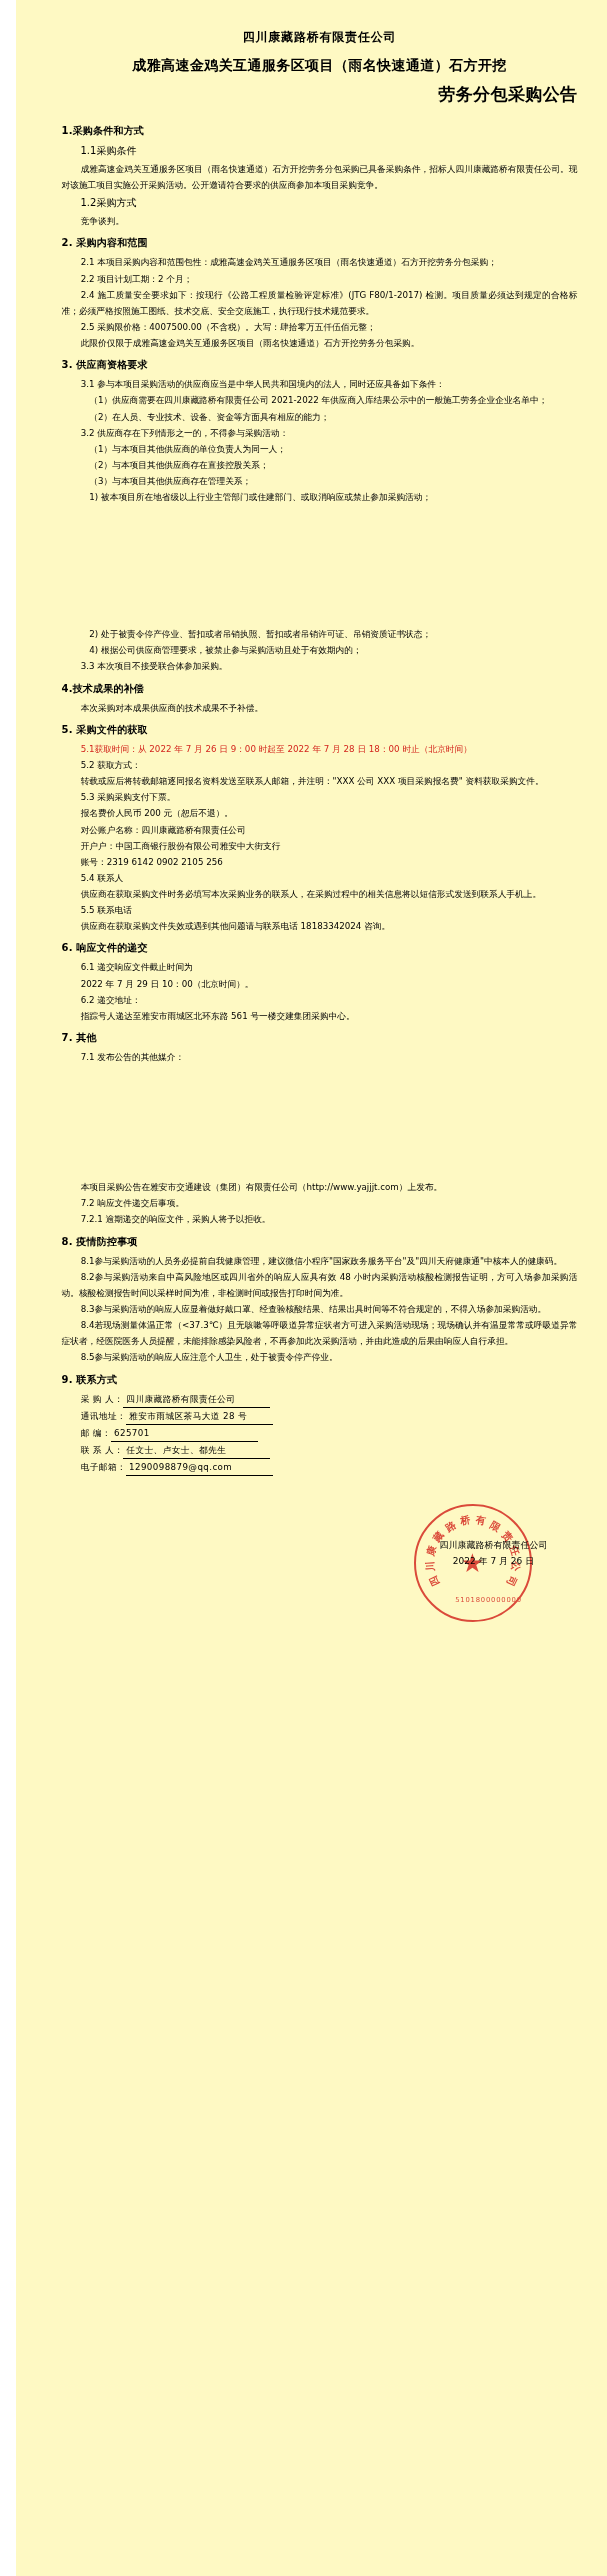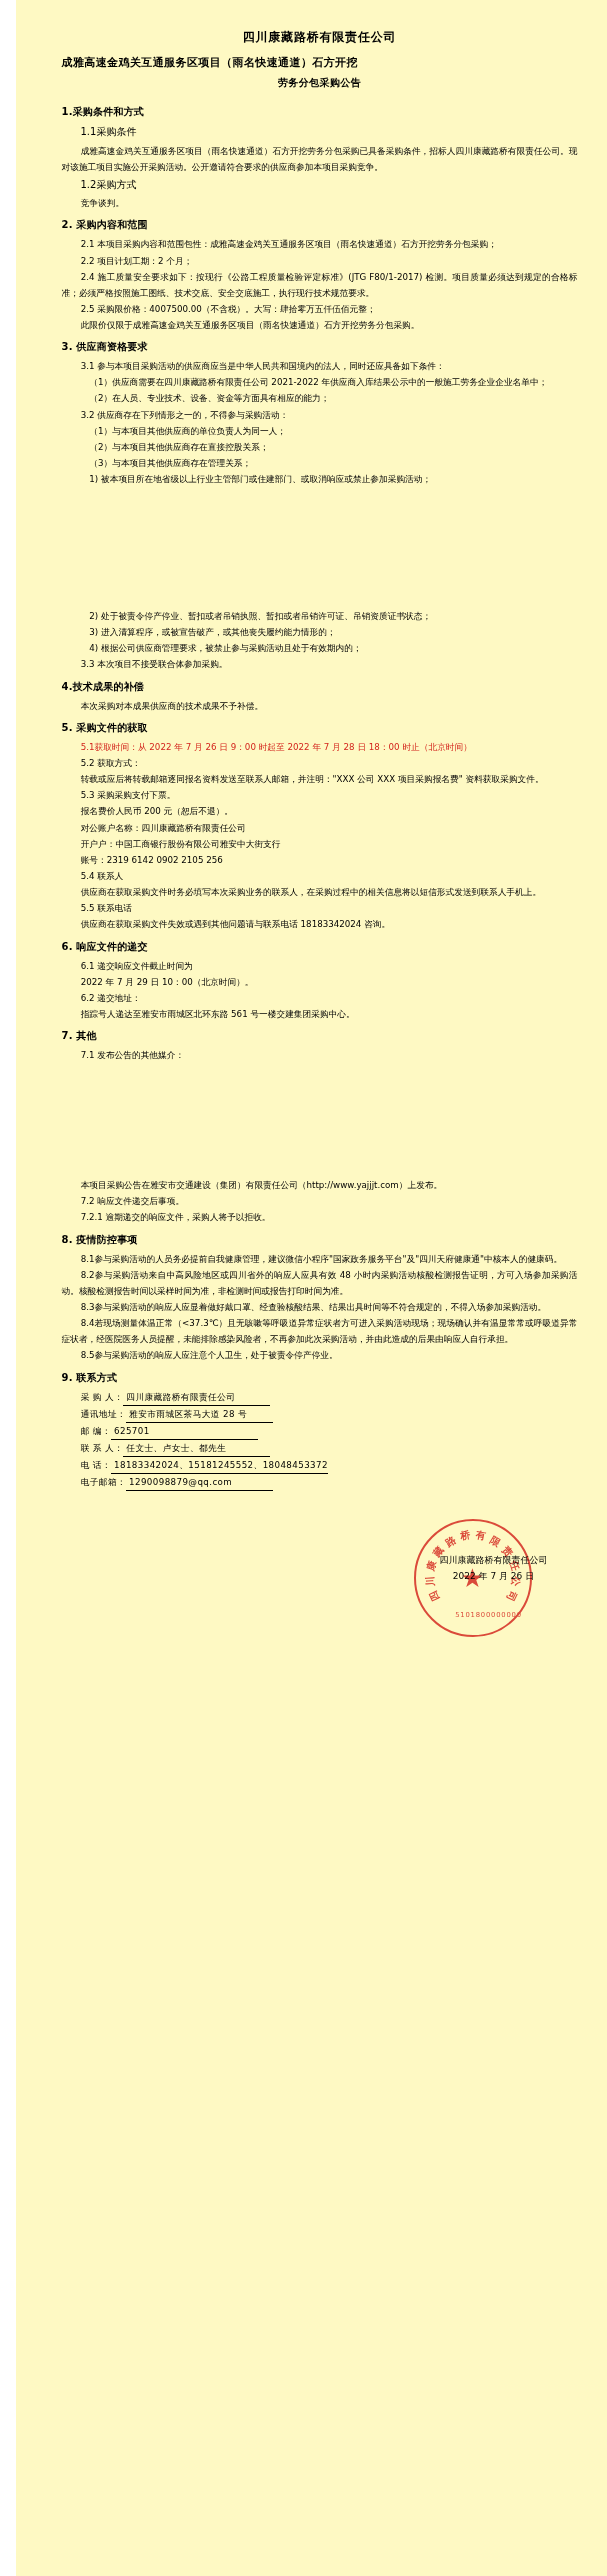--- a/index.html
+++ b/index.html
@@ -28,30 +28,30 @@
     line-height: 1.85;
   }
   .company {
     text-align: center;
     font-size: 12px;
     font-weight: bold;
     letter-spacing: 0.8px;
     margin-bottom: 6px;
   }
   .title-main {
-    text-align: left;
-    font-size: 11px;
+    text-align: center;
+    font-size: 14px;
     font-weight: bold;
     letter-spacing: 0.4px;
     line-height: 1.7;
     margin-bottom: 1.5px;
   }
   .title-sub {
-    text-align: center;
-    font-size: 10px;
+    text-align: right;
+    font-size: 17px;
     font-weight: bold;
     letter-spacing: 0.4px;
     margin-bottom: 10.6px;
   }
   .h2 {
     font-size: 10px;
     font-weight: bold;
     margin: 5.3px 0 1.5px 0;
     letter-spacing: 0.2px;
   }
@@ -179,21 +179,20 @@
     <p class="p-ind3">（2）在人员、专业技术、设备、资金等方面具有相应的能力；</p>
     <p class="p">3.2 供应商存在下列情形之一的，不得参与采购活动：</p>
     <p class="p-ind3">（1）与本项目其他供应商的单位负责人为同一人；</p>
     <p class="p-ind3">（2）与本项目其他供应商存在直接控股关系；</p>
     <p class="p-ind3">（3）与本项目其他供应商存在管理关系；</p>
     <p class="p-ind3">1) 被本项目所在地省级以上行业主管部门或住建部门、或取消响应或禁止参加采购活动；</p>
 
     <div class="gapbig"></div>
 
     <p class="p-ind3">2) 处于被责令停产停业、暂扣或者吊销执照、暂扣或者吊销许可证、吊销资质证书状态；</p>
-    <p class="p-ind3">3) 进入清算程序，或被宣告破产，或其他丧失履约能力情形的；</p>
     <p class="p-ind3">4) 根据公司供应商管理要求，被禁止参与采购活动且处于有效期内的；</p>
     <p class="p">3.3 本次项目不接受联合体参加采购。</p>
 
     <div class="h2">4.技术成果的补偿</div>
     <p class="p">本次采购对本成果供应商的技术成果不予补偿。</p>
 
     <div class="h2">5. 采购文件的获取</div>
     <p class="p red u">5.1获取时间：从 2022 年 7 月 26 日 9：00 时起至 2022 年 7 月 28 日 18：00 时止（北京时间）</p>
     <p class="p">5.2 获取方式：</p>
     <p class="p">转载或应后将转载邮箱逐同报名资料发送至联系人邮箱，并注明："XXX 公司 XXX 项目采购报名费" 资料获取采购文件。</p>
@@ -235,23 +234,20 @@
       <span>采 购 人：</span><span class="u">四川康藏路桥有限责任公司</span>
     </div>
     <div class="contact-line">
       <span>通讯地址：</span><span class="u">雅安市雨城区茶马大道 28 号</span>
     </div>
     <div class="contact-line">
       <span>邮    编：</span><span class="u">625701</span>
     </div>
     <div class="contact-line">
       <span>联 系 人：</span><span class="u">任文士、卢女士、都先生</span>
-    </div>
-    <div class="contact-line">
-      <span>电    话：</span><span class="u">18183342024、15181245552、18048453372</span>
     </div>
     <div class="contact-line">
       <span>电子邮箱：</span><span class="u">1290098879@qq.com</span>
     </div>
 
     <div class="sig-wrap">
       <div class="seal">
         <div class="seal-star">★</div>
         <div class="seal-bottom">5101800000000</div>
       <span class="seal-char" style="transform: translate(-38px, 18px) rotate(-2.01062rad) translate(-50%, -50%);">四</span>

